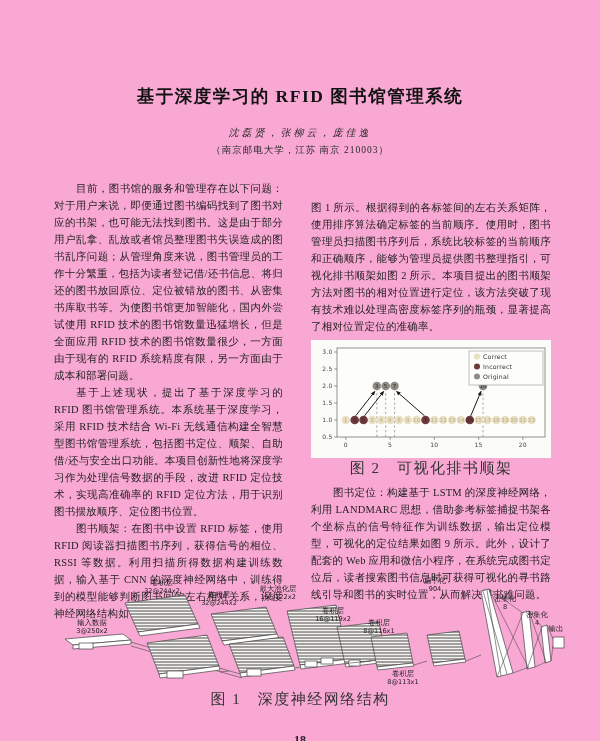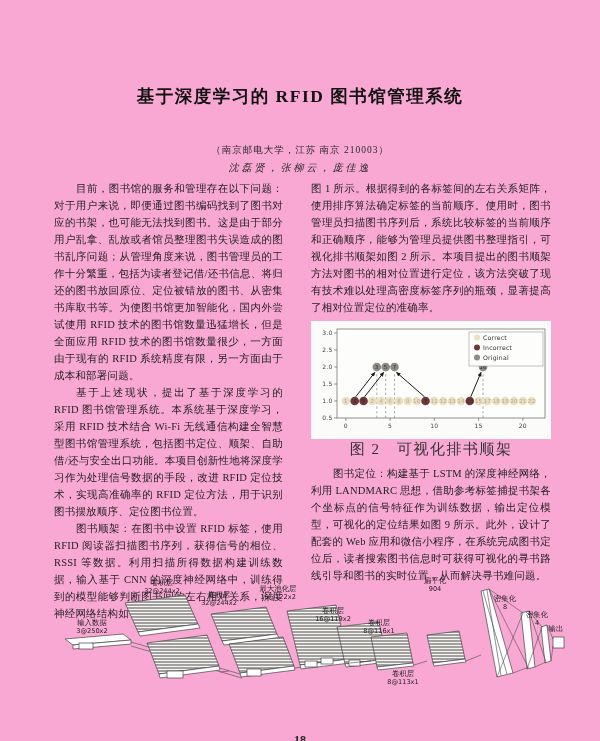--- a/index.html
+++ b/index.html
@@ -1,21 +1,21 @@
 <!DOCTYPE html>
 <html><head>
 <meta charset="utf-8">
 <style>
   html,body{margin:0;padding:0;}
   body{background:#fbfbf9;font-family:"Liberation Serif","DejaVu Serif",serif;}
   .page{position:relative;width:600px;height:741px;background:#f9a8d4;overflow:hidden;color:#1e1e1e;}
   .title{position:absolute;top:84px;left:0;width:100%;text-align:center;font-size:17.5px;font-weight:bold;letter-spacing:1.5px;color:#121212;margin:0;}
-  .authors{position:absolute;top:126px;left:0;width:100%;text-align:center;font-size:10px;letter-spacing:3px;color:#2a2a2a;font-style:italic;margin-top:35px;}
+  .authors{position:absolute;top:126px;left:0;width:100%;text-align:center;font-size:10px;letter-spacing:3px;color:#2a2a2a;font-style:italic;}
   .affil{position:absolute;top:144px;left:0;width:100%;text-align:center;font-size:9.5px;letter-spacing:1px;color:#2a2a2a;}
-  .cols{position:absolute;top:180px;left:54px;width:497px;display:flex;gap:28px;}
+  .cols{position:absolute;top:180px;left:54px;width:497px;display:flex;gap:28px;align-items:center;}
   .col{width:240px;font-size:10.5px;line-height:17px;text-align:justify;letter-spacing:0.2px;}
   .col p{margin:0;}
   .col p.indent{text-indent:2.1em;}
   figure.fig2{margin:5px 0 7px 0;}
   figure.fig2 svg{display:block;background:#fbfbf9;}
   .figcap{font-size:15px;color:#333;text-align:center;letter-spacing:1.5px;margin-top:2px;}
   .fig1{position:absolute;top:577px;left:35px;width:530px;}
   .fig1 svg{display:block;}
   .fig1 .figcap{margin-top:1px;}
   .pageno{position:absolute;top:733px;left:0;width:100%;text-align:center;font-size:12px;font-weight:bold;color:#222;}
@@ -218,16 +218,17 @@
       <text class="cnlabel" x="368" y="99" font-size="7.4" fill="#222" text-anchor="middle">卷积层</text>
       <text x="368" y="107" font-size="6.6" fill="#222" text-anchor="middle">8@113x1</text>
       <text class="cnlabel" x="400" y="6" font-size="7.4" fill="#222" text-anchor="middle">扁平化</text>
       <text x="400" y="14" font-size="6.6" fill="#222" text-anchor="middle">904</text>
       <text class="cnlabel" x="470" y="24" font-size="7.4" fill="#222" text-anchor="middle">密集化</text>
       <text x="470" y="32" font-size="6.6" fill="#222" text-anchor="middle">8</text>
       <text class="cnlabel" x="502" y="40" font-size="7.4" fill="#222" text-anchor="middle">密集化</text>
       <text x="502" y="48" font-size="6.6" fill="#222" text-anchor="middle">4</text>
       <text class="cnlabel" x="521" y="54" font-size="7.4" fill="#222" text-anchor="middle">输出</text>
     </svg>
+    <div class="figcap cnlabel">图 1　深度神经网络结构</div>
   </div>
 
   <div class="pageno">18</div>
 </div>
 
 </body></html>

